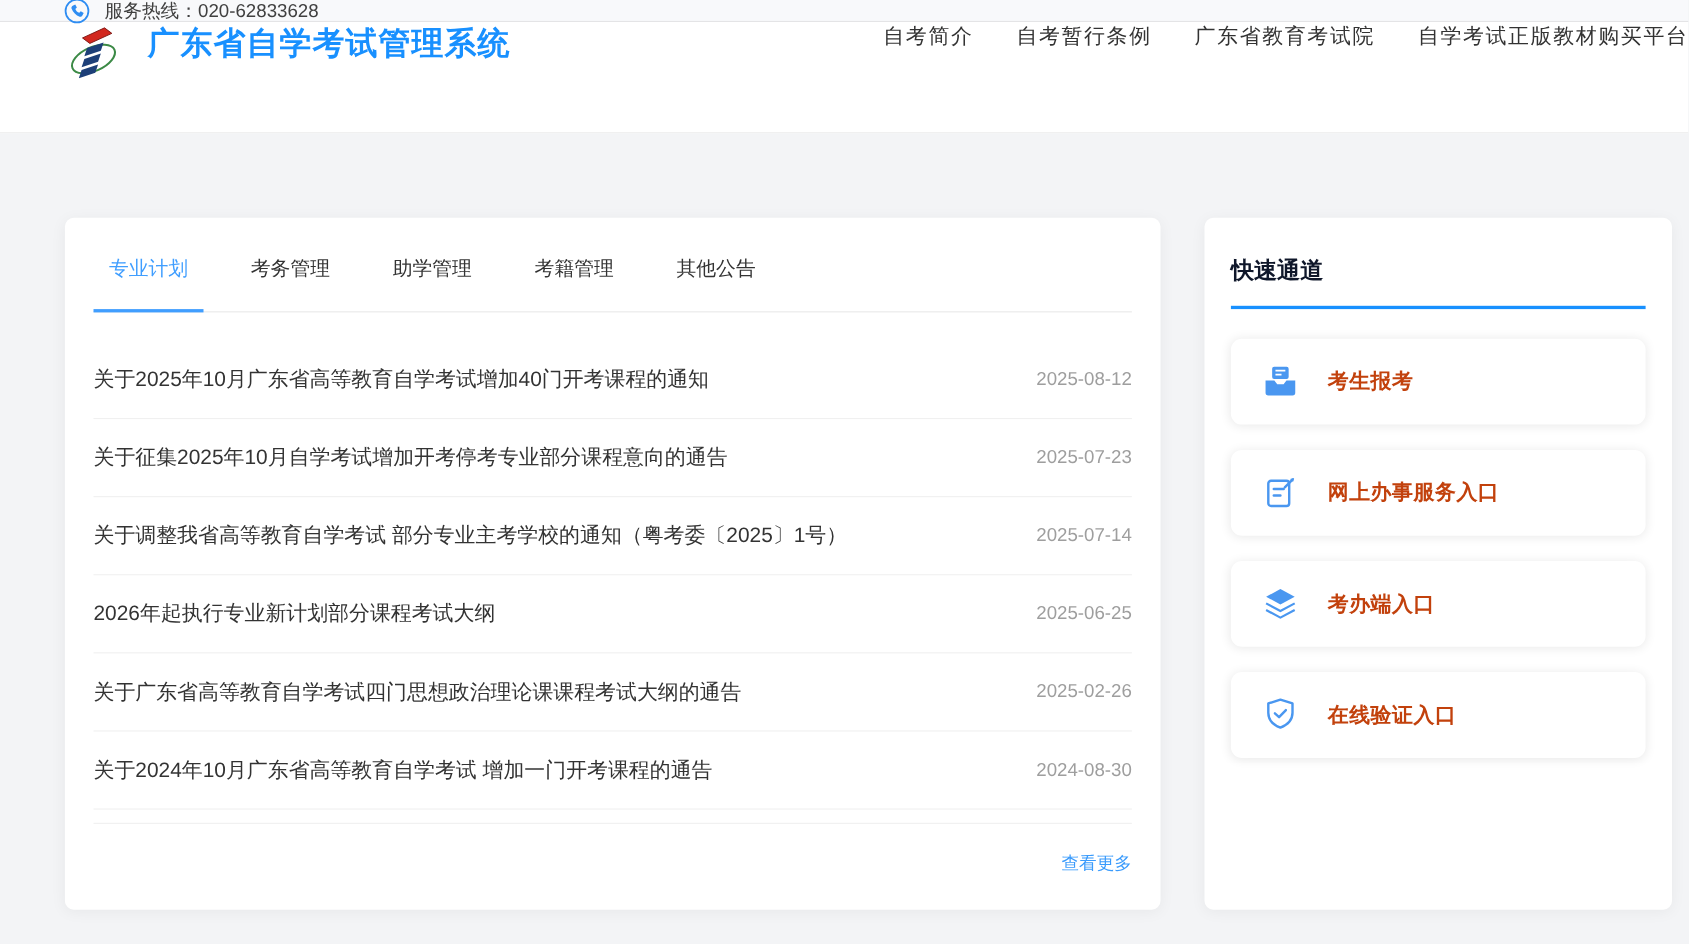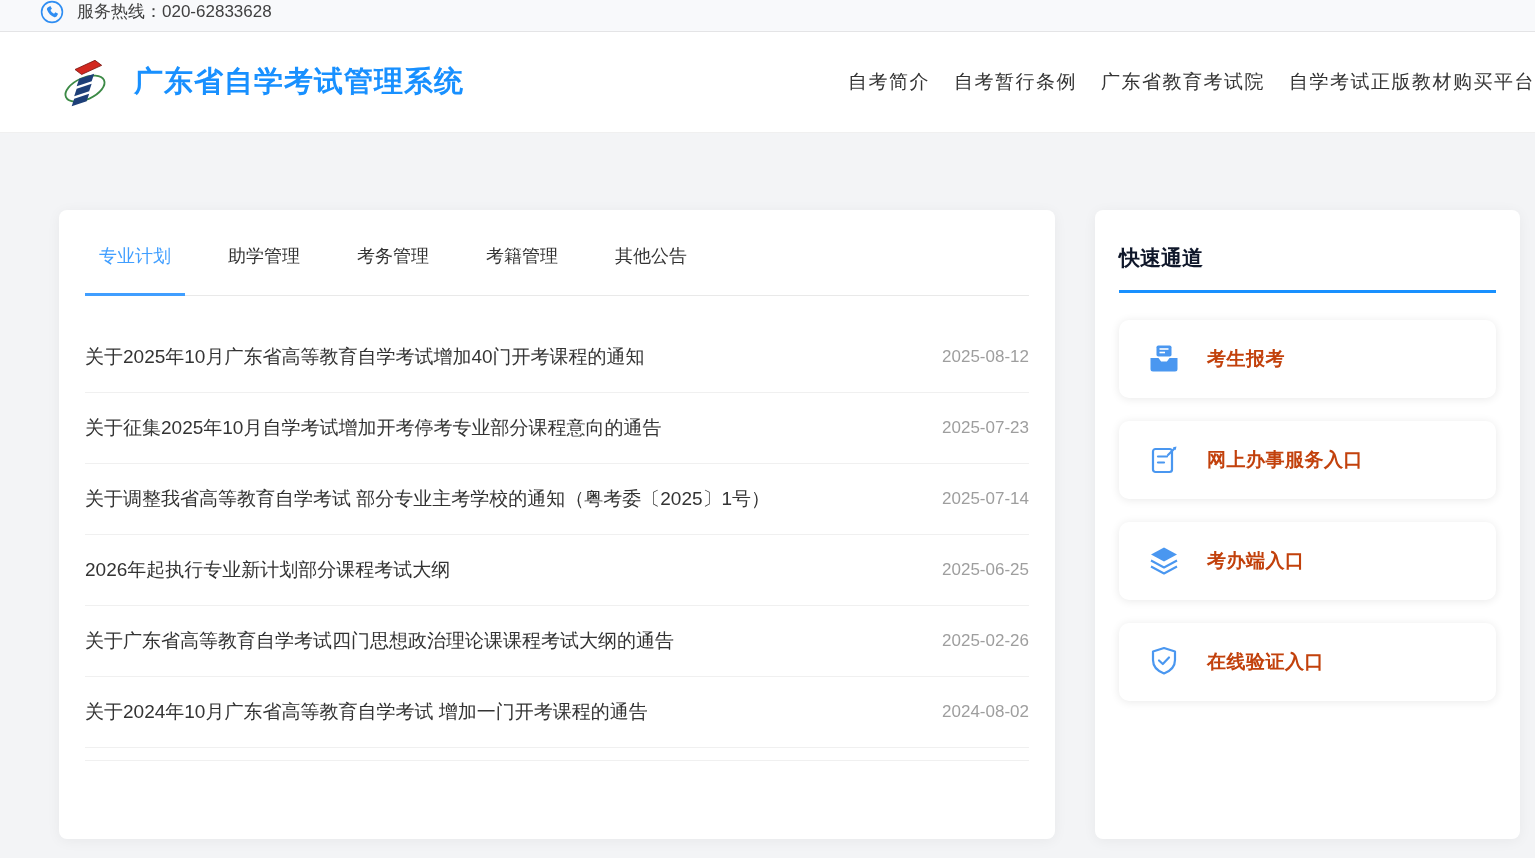--- a/index.html
+++ b/index.html
@@ -5,40 +5,40 @@
   html,body { margin:0; padding:0; }
   body {
     width:1535px; height:858px;
     background:#f3f4f6;
     font-family:"Liberation Sans","DejaVu Sans",sans-serif;
     overflow:hidden;
     -webkit-font-smoothing:antialiased;
   }
   
   .topbar {
-    height:32px; background:#f8f9fb;
+    height:20px; background:#f8f9fb;
     border-bottom:1px solid #e4e4e6;
-    display:flex; align-items:flex-start; gap:13px;
-    padding-left:40px; box-sizing:border-box;
+    display:flex; align-items:center; gap:13px;
+    padding-left:58px; box-sizing:border-box;
   }
   .phone-ic { display:flex; }
   .hotline { font-size:17px; color:#404040; }
 
   
   .header {
     height:100px; background:#ffffff;
-    display:flex; align-items:center;
+    display:flex; align-items:flex-start;
     border-bottom:1px solid #f0f0f0;
   }
   .logo { margin-left:60px; display:flex; flex:0 0 auto; }
   .site-title {
     margin:0 0 0 24px; font-size:29px; letter-spacing:1px;
     color:#1890ff; font-weight:bold; white-space:nowrap;
   }
-  .nav { margin-left:auto; display:flex; gap:24px; white-space:nowrap; overflow:hidden; }
+  .nav { margin-left:auto; display:flex; gap:39px; white-space:nowrap; overflow:hidden; }
   .nav a { font-size:19px; letter-spacing:1.5px; color:#333; text-decoration:none; cursor:pointer; }
 
   
   .main { display:flex; align-items:flex-start; padding-top:77px; }
   .card {
     background:#fff; border-radius:8px; box-sizing:border-box;
     box-shadow:0 2px 14px rgba(0,0,0,0.05);
   }
   .left-card  { margin-left:59px; width:996px; height:629px; padding:0 26px; }
   .right-card { margin-left:40px; width:425px; height:629px; padding:24px; }
@@ -111,22 +111,22 @@
       <a>广东省教育考试院</a>
       <a>自学考试正版教材购买平台</a>
     </nav>
 </div>
 
 <div class="main">
 
   <section class="card left-card">
     <div class="tabs" id="tabs">
         <div class="tab active">专业计划</div>
+        <div class="tab">考务管理</div>
         <div class="tab">助学管理</div>
-        <div class="tab">考务管理</div>
         <div class="tab">考籍管理</div>
         <div class="tab">其他公告</div>
       </div>
     <div class="rows" id="rows">
         <div class="row">
           <span class="row-title">关于2025年10月广东省高等教育自学考试增加40门开考课程的通知</span>
           <span class="row-date">2025-08-12</span>
         </div>
         <div class="row">
           <span class="row-title">关于征集2025年10月自学考试增加开考停考专业部分课程意向的通告</span>
@@ -139,24 +139,27 @@
         <div class="row">
           <span class="row-title">2026年起执行专业新计划部分课程考试大纲</span>
           <span class="row-date">2025-06-25</span>
         </div>
         <div class="row">
           <span class="row-title">关于广东省高等教育自学考试四门思想政治理论课课程考试大纲的通告</span>
           <span class="row-date">2025-02-26</span>
         </div>
         <div class="row">
           <span class="row-title">关于2024年10月广东省高等教育自学考试 增加一门开考课程的通告</span>
-          <span class="row-date">2024-08-02</span>
+          <span class="row-date">2024-08-30</span>
         </div>
       </div>
     <div class="row-empty"></div>
+    <div class="more-wrap">
+      <a class="more">查看更多</a>
+    </div>
   </section>
 
   <aside class="card right-card">
     <h2 class="qc-title">快速通道</h2>
     <div class="qc-underline"></div>
     <div class="qc-list" id="quick-items">
         <div class="quick-item">
           <span class="qc-icon">
             <svg viewBox="0 0 34 34" width="34" height="34">
               <rect x="9.5" y="3.5" width="15" height="11" rx="1.8" fill="#4a97f0"></rect>

